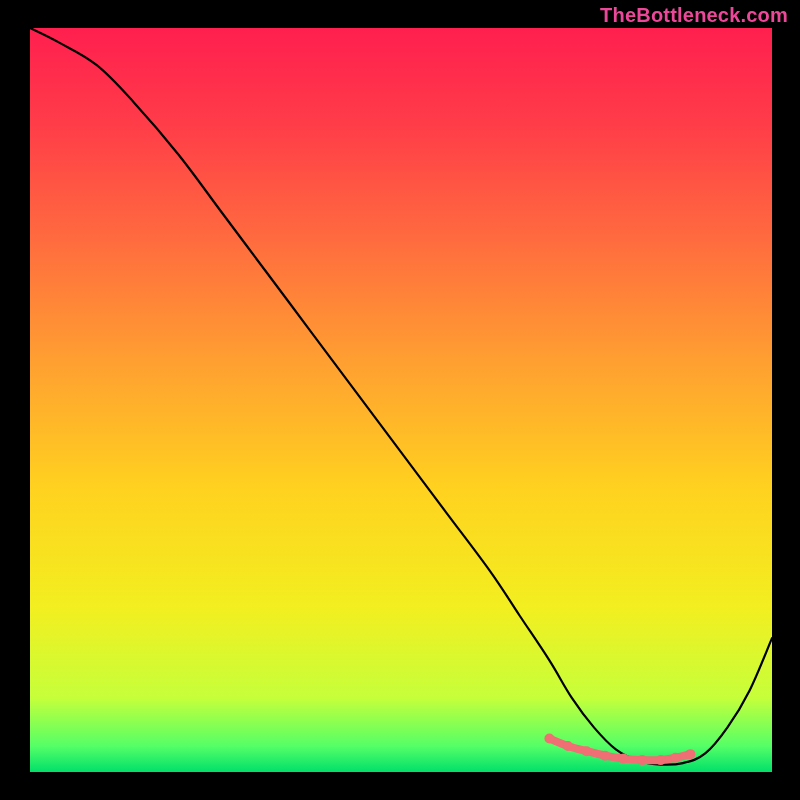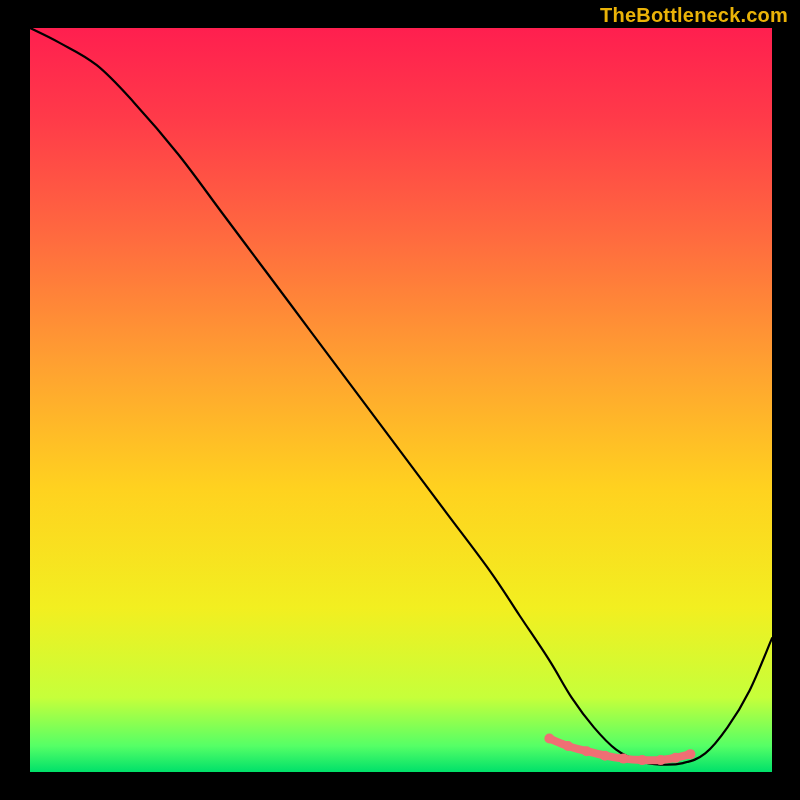--- a/index.html
+++ b/index.html
@@ -13,21 +13,21 @@
   }
   .stage {
     position: relative;
     width: 800px;
     height: 800px;
   }
   .watermark {
     position: absolute;
     top: 4px;
     right: 12px;
-    color: #eab308;
+    color: #ec4899;
     font-size: 20px;
     font-weight: 600;
     letter-spacing: 0.2px;
     z-index: 10;
   }
   svg {
     position: absolute;
     top: 0;
     left: 0;
   }

